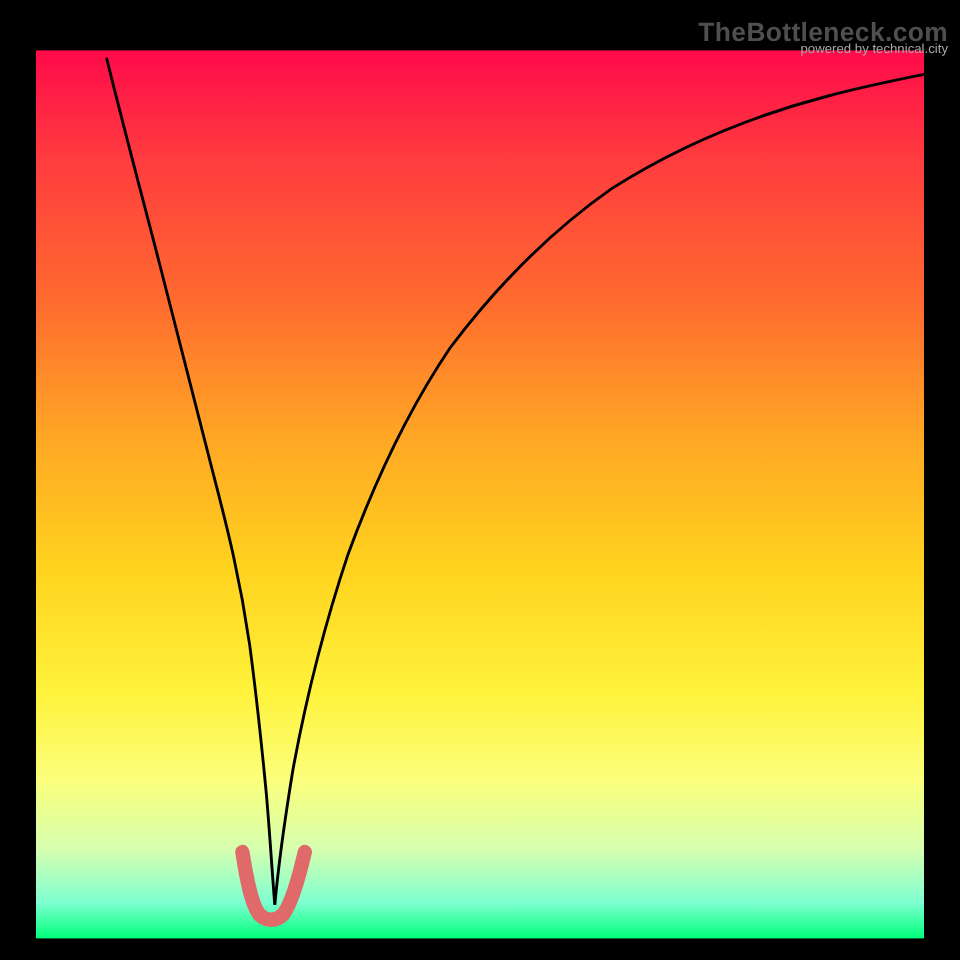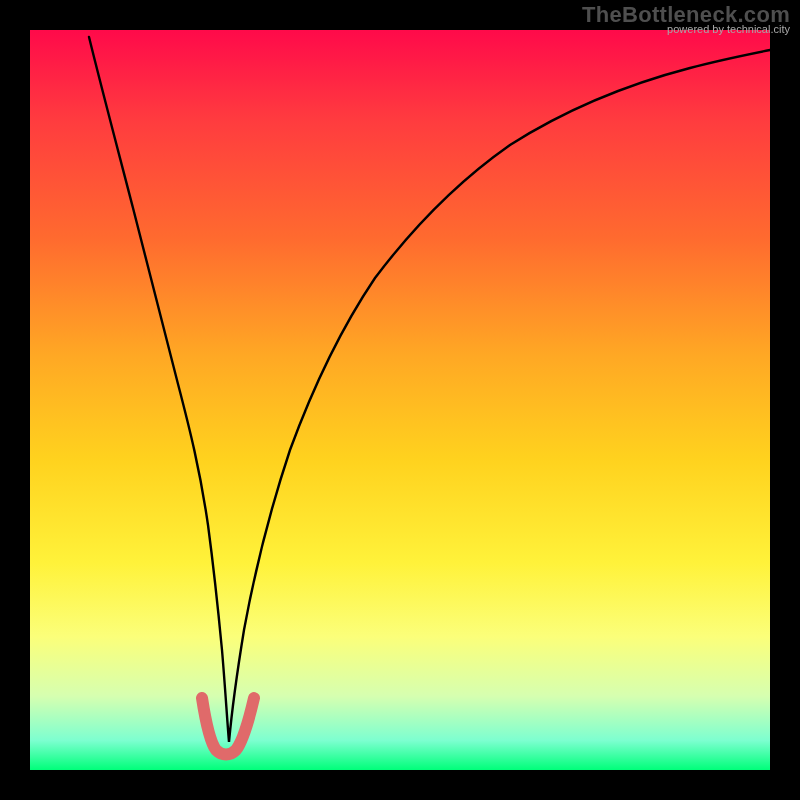--- a/index.html
+++ b/index.html
@@ -1,16 +1,16 @@
 <!DOCTYPE html>
 <html><head>
 <meta charset="utf-8">
 <style>
   html,body{margin:0;padding:0;width:800px;height:800px;background:#000;overflow:hidden;font-family:Arial,Helvetica,sans-serif}
-  .frame{position:absolute;left:0;top:0;width:800px;height:777px;background:#000}
+  .frame{position:absolute;left:0;top:12px;width:800px;height:777px;background:#000}
   .plot{position:absolute;left:30px;top:30px;width:740px;height:740px;
         background:linear-gradient(to bottom,
           #ff0a4a 0%,
           #ff3b3f 12%,
           #ff6a2f 28%,
           #ffa824 44%,
           #ffd21e 58%,
           #fff23a 72%,
           #fbff7a 82%,
           #d6ffb0 90%,

